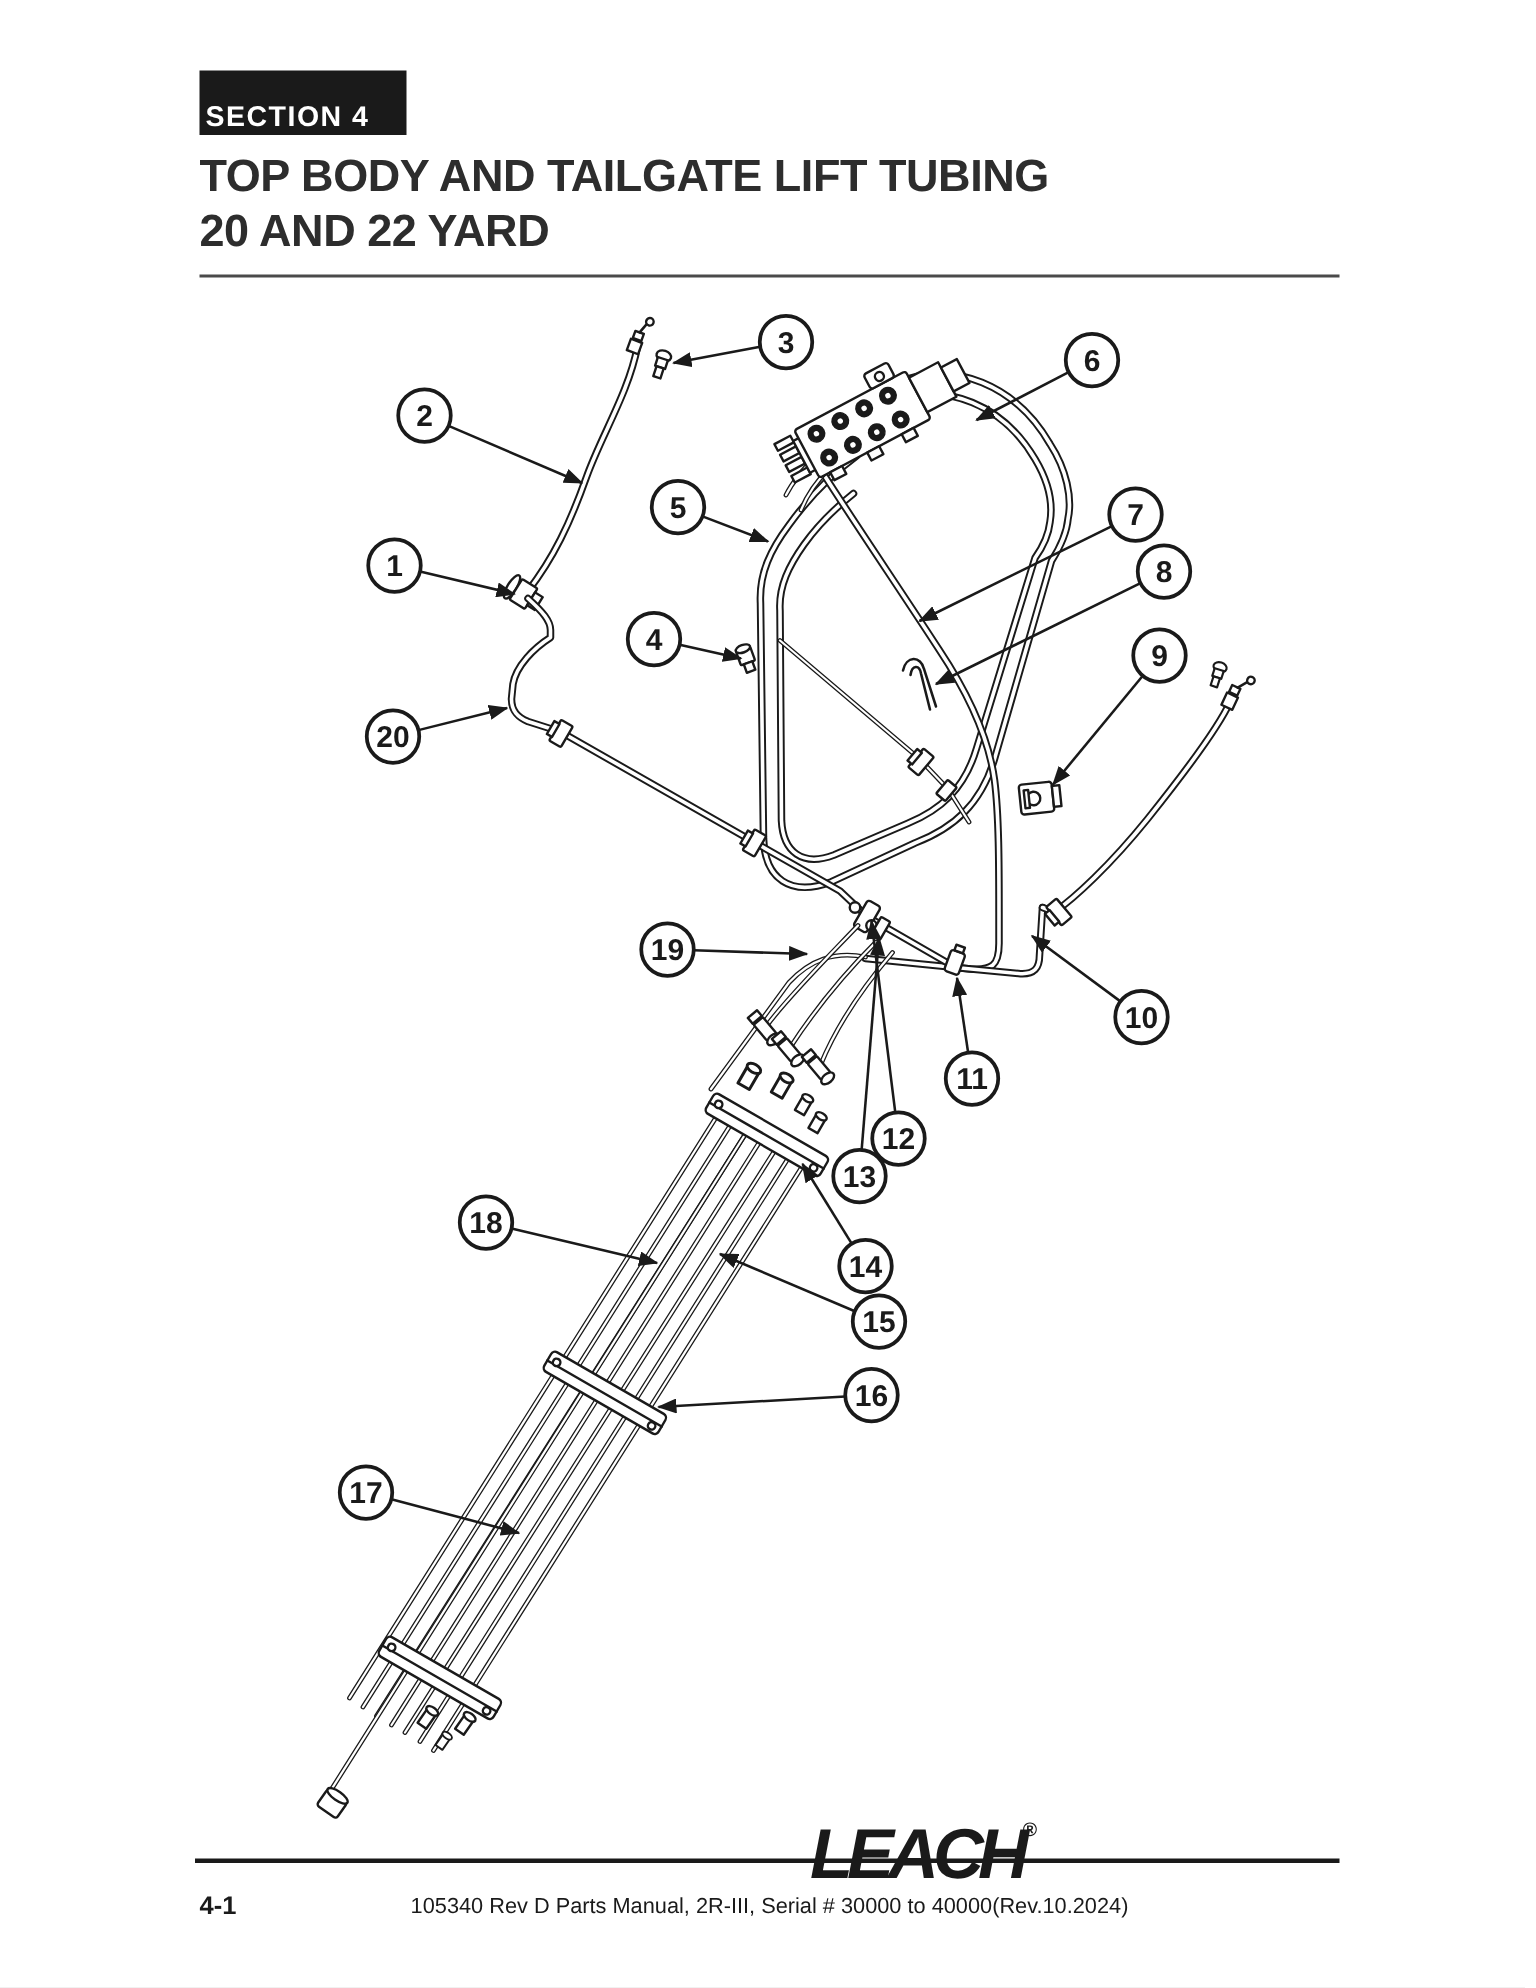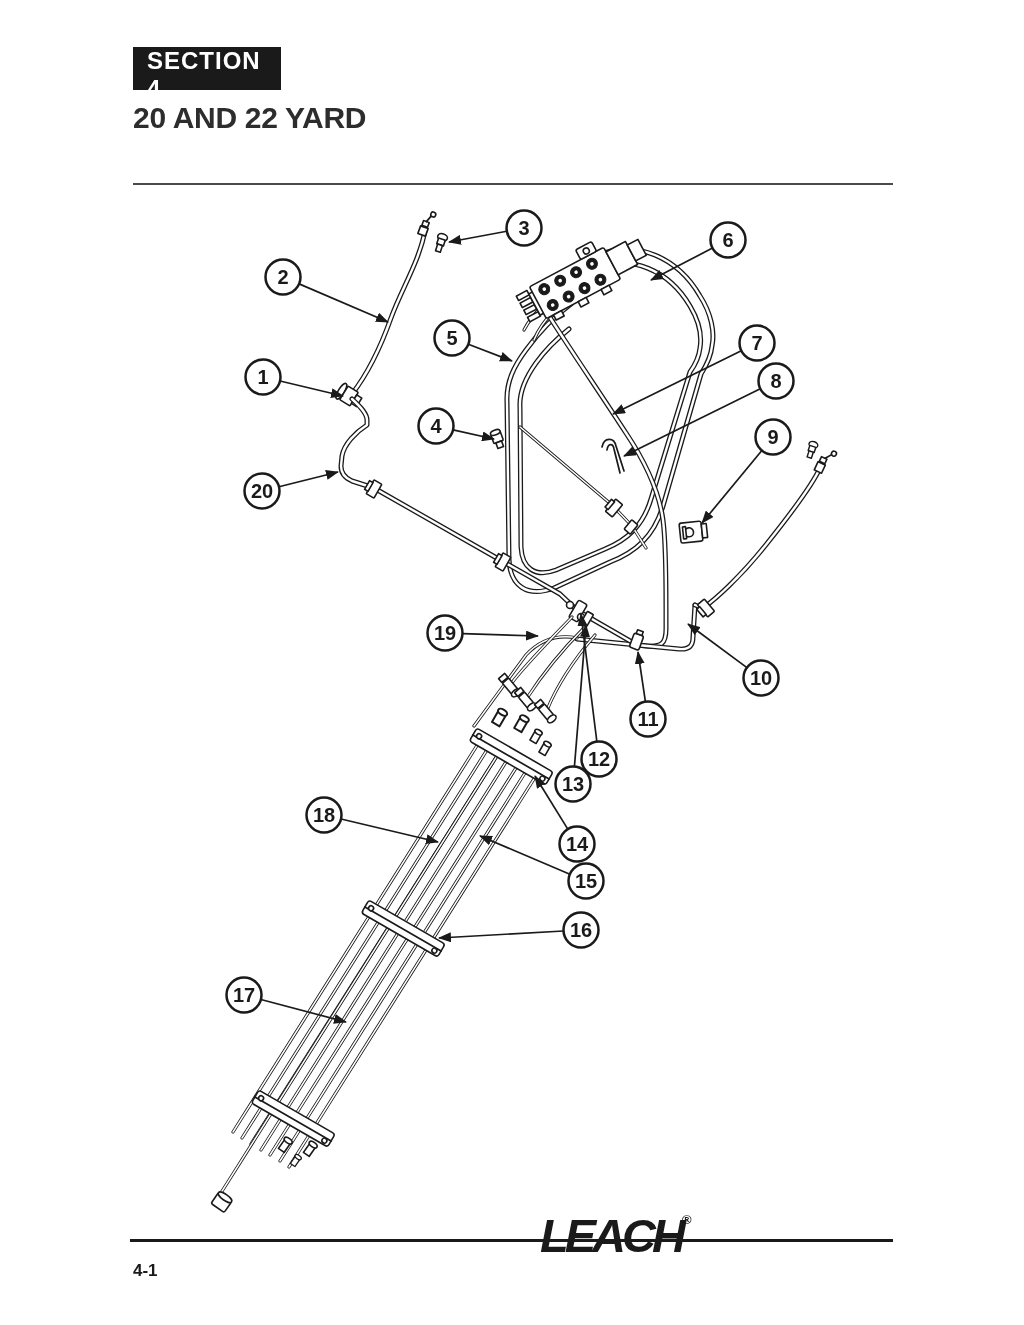--- a/index.html
+++ b/index.html
@@ -5,22 +5,22 @@
   :root{ --ink:#1a1a1a; --paper:#ffffff; --title:#2d2d2d; }
   html,body{margin:0;padding:0;background:#e8e8e8;}
   .page{
     position:relative; width:1024px; height:1325px; background:var(--paper);
     font-family:"Liberation Sans", sans-serif; overflow:hidden; margin:0 auto;
   }
   .abs{position:absolute;}
   
   .section-badge{
     left:133px; top:47px; width:134px; height:43px; background:var(--ink);
-    color:#fff; font-size:24px; font-weight:bold; letter-spacing:1px;
-    display:flex; align-items:flex-start; padding-left:14px;
+    color:#fff; font-size:19px; font-weight:bold; letter-spacing:1px;
+    display:flex; align-items:flex-end; padding-left:4px;
   }
   .page-title{
     left:133px; top:99px; color:var(--title); font-size:30px; font-weight:bold;
     line-height:37px; letter-spacing:-0.3px; white-space:nowrap;
   }
   .rule-top{ left:133px; top:183px; width:760px; height:2px; background:#4a4a4a; }
   
   #diagram{ left:0; top:0; width:1024px; height:1325px; }
   .tube{ stroke:var(--ink); stroke-width:5; fill:none; stroke-linejoin:round; stroke-linecap:round; }
   .tube-inner{ stroke:#fff; stroke-width:2.4; fill:none; stroke-linejoin:round; stroke-linecap:round; }
@@ -48,20 +48,21 @@
 </head>
 <body>
 
 <div class="page">
 
   <div class="abs section-badge">
     <span>SECTION 4</span>
   </div>
 
   <div class="abs page-title">
+    <div>TOP BODY AND TAILGATE LIFT TUBING</div>
     <div>20 AND 22 YARD</div>
   </div>
 
   <div class="abs rule-top"></div>
 
   <svg id="diagram" class="abs" viewBox="0 0 1024 1325">
     <defs>
       <marker id="ah" markerWidth="13" markerHeight="10" refX="12" refY="5" orient="auto" markerUnits="userSpaceOnUse">
         <path d="M0,0 L13,5 L0,10 Z" fill="#1a1a1a"></path>
       </marker>
@@ -394,14 +395,15 @@
           <text x="262" y="498" class="callout-num">20</text>
         </g>
       </g>
   </svg>
 
   <div class="abs brand">
     <span>LEACH</span><sup>®</sup>
   </div>
   <div class="abs rule-bottom"></div>
   <div class="abs page-number">4-1</div>
+  <div class="abs footer-text">105340 Rev D Parts Manual, 2R-III, Serial # 30000 to 40000(Rev.10.2024)</div>
 
 </div>
 
 </body></html>

